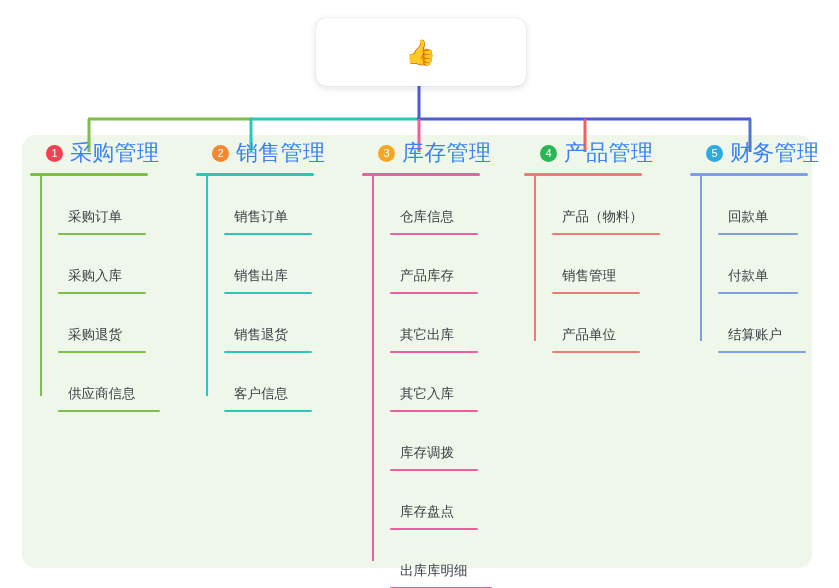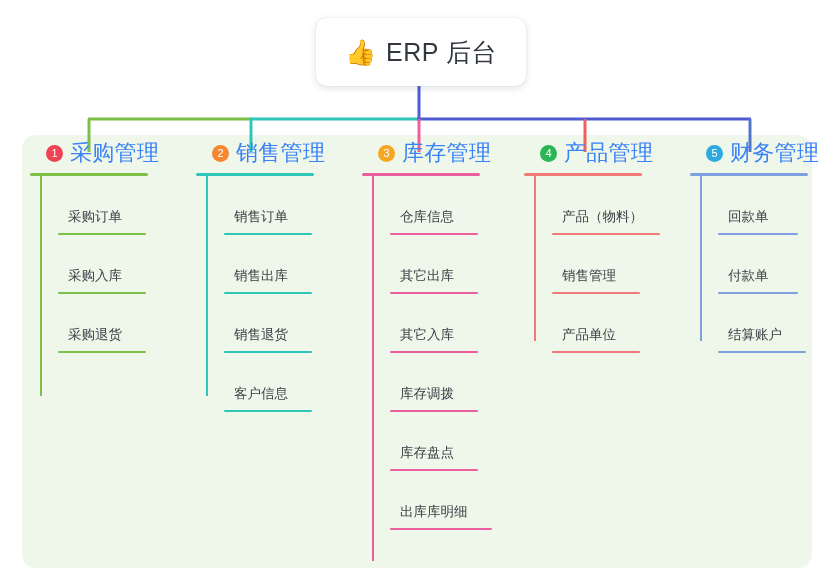--- a/index.html
+++ b/index.html
@@ -149,21 +149,20 @@
       <line x1="417" y1="119" x2="751" y2="119" stroke="#4f5bd5" stroke-width="3" stroke-linecap="butt"></line>
       <line x1="89" y1="119" x2="89" y2="152" stroke="#7cc04a" stroke-width="3" stroke-linecap="butt"></line>
       <line x1="251" y1="119" x2="251" y2="152" stroke="#2ec6b6" stroke-width="3" stroke-linecap="butt"></line>
       <line x1="419" y1="119" x2="419" y2="152" stroke="#ec5f9e" stroke-width="3" stroke-linecap="butt"></line>
       <line x1="585" y1="119" x2="585" y2="152" stroke="#f0605f" stroke-width="3" stroke-linecap="butt"></line>
       <line x1="750" y1="119" x2="750" y2="152" stroke="#4f76c8" stroke-width="3" stroke-linecap="butt"></line>
     </svg>
 
   <div class="root-card">
     <span class="root-emoji">👍</span>
-    <span class="root-title">ERP 后台</span>
   </div>
 
   <div id="branches">
       <div class="branch" style="left: 30px;">
         <div class="branch-head">
           <span class="badge" style="background: rgb(239, 66, 82);">1</span>
           <span class="branch-title">采购管理</span>
         </div>
         <div class="head-rule" style="width: 118px; background: rgb(124, 192, 74);"></div>
         <div class="items">
@@ -173,20 +172,24 @@
             <span class="item-rule" style="width: 88px; background: rgb(124, 192, 74);"></span>
           </div>
           <div class="item">
             <span class="item-label">采购入库</span>
             <span class="item-rule" style="width: 88px; background: rgb(124, 192, 74);"></span>
           </div>
           <div class="item">
             <span class="item-label">采购退货</span>
             <span class="item-rule" style="width: 88px; background: rgb(124, 192, 74);"></span>
           </div>
+          <div class="item">
+            <span class="item-label">供应商信息</span>
+            <span class="item-rule" style="width: 102px; background: rgb(124, 192, 74);"></span>
+          </div>
         </div>
       </div>
       <div class="branch" style="left: 196px;">
         <div class="branch-head">
           <span class="badge" style="background: rgb(244, 135, 47);">2</span>
           <span class="branch-title">销售管理</span>
         </div>
         <div class="head-rule" style="width: 118px; background: rgb(46, 198, 182);"></div>
         <div class="items">
           <div class="spine" style="background: rgb(46, 198, 182); height: 220px;"></div>
@@ -214,20 +217,24 @@
           <span class="branch-title">库存管理</span>
         </div>
         <div class="head-rule" style="width: 118px; background: rgb(236, 95, 158);"></div>
         <div class="items">
           <div class="spine" style="background: rgb(236, 95, 158); height: 385px;"></div>
           <div class="item">
             <span class="item-label">仓库信息</span>
             <span class="item-rule" style="width: 88px; background: rgb(236, 95, 158);"></span>
           </div>
           <div class="item">
+            <span class="item-label">产品库存</span>
+            <span class="item-rule" style="width: 88px; background: rgb(236, 95, 158);"></span>
+          </div>
+          <div class="item">
             <span class="item-label">其它出库</span>
             <span class="item-rule" style="width: 88px; background: rgb(236, 95, 158);"></span>
           </div>
           <div class="item">
             <span class="item-label">其它入库</span>
             <span class="item-rule" style="width: 88px; background: rgb(236, 95, 158);"></span>
           </div>
           <div class="item">
             <span class="item-label">库存调拨</span>
             <span class="item-rule" style="width: 88px; background: rgb(236, 95, 158);"></span>

